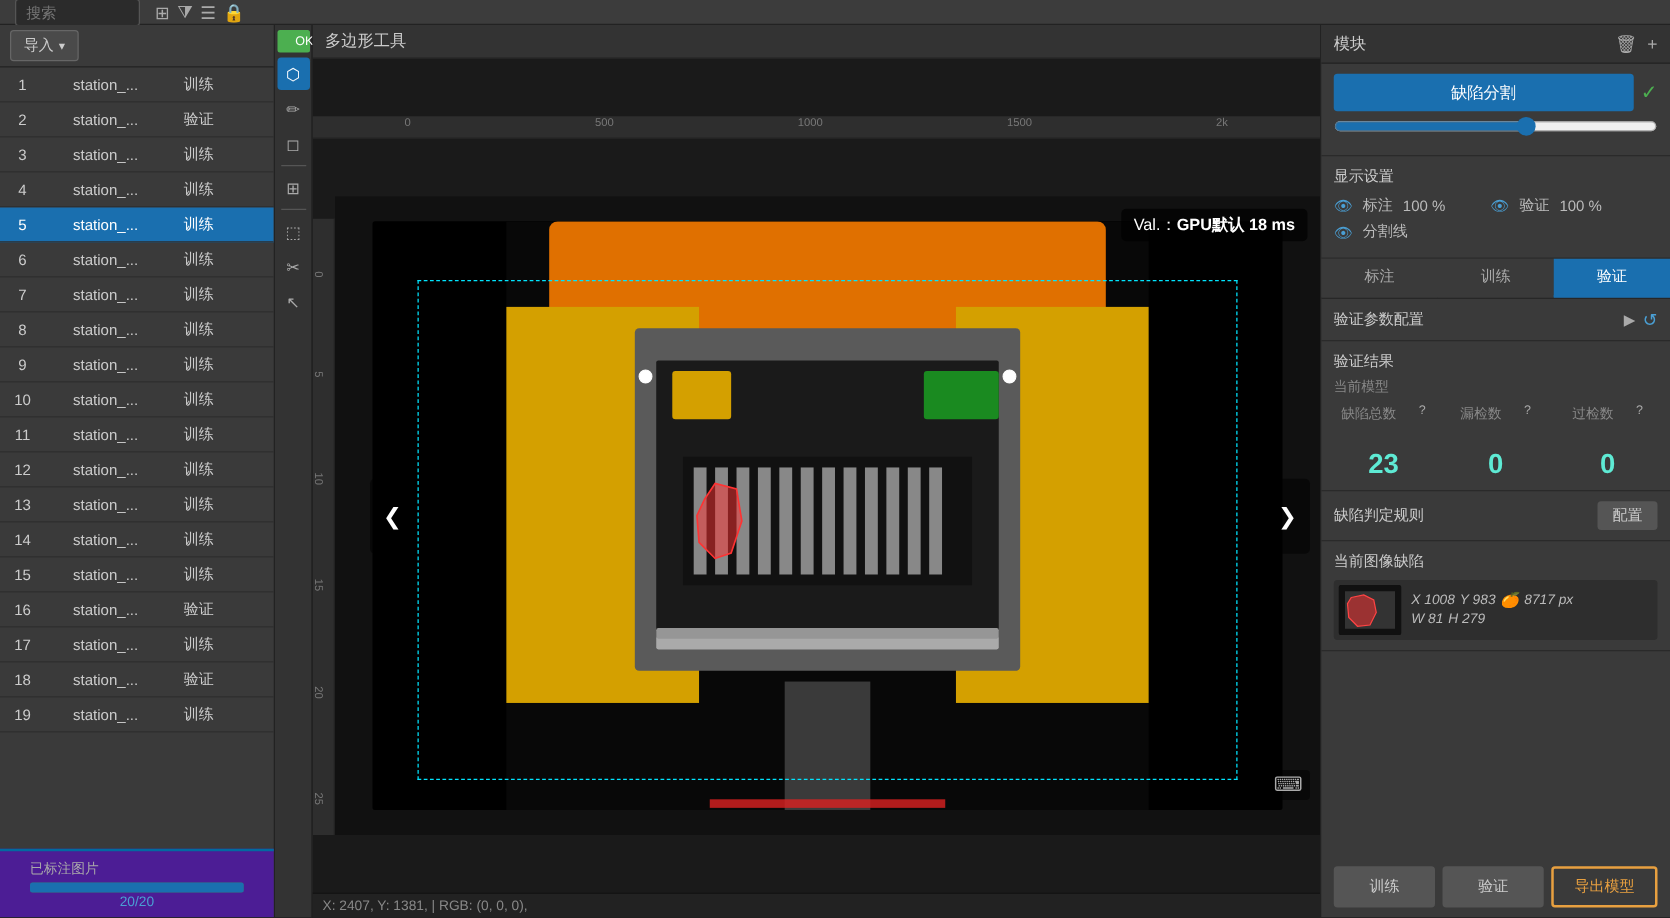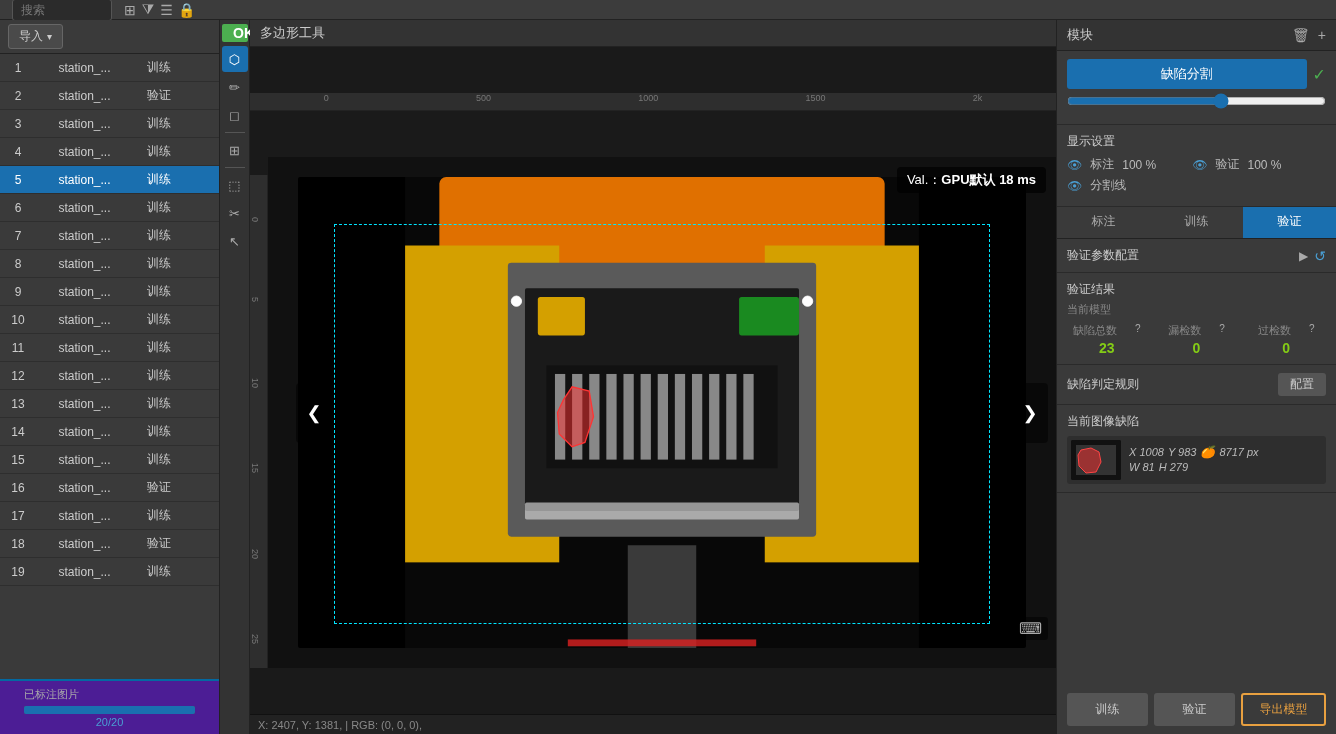--- a/index.html
+++ b/index.html
@@ -33,21 +33,21 @@
 
     .status-bar-left { padding: 6px 24px; border-top: 2px solid #0369a1; background: #4c1d95; font-size: 11px; color: #aaa; }
     .progress-bar-wrap { background: #555; border-radius: 2px; height: 8px; margin-top: 4px; }
     .progress-bar-fill { background: #1a6faf; height: 8px; border-radius: 2px; }
 
     
     .toolbar { width: 30px; background: #333; display: flex; flex-direction: column; align-items: center; padding: 4px 0; gap: 2px; border-right: 1px solid #222; }
     .tool-btn { width: 26px; height: 26px; display: flex; align-items: center; justify-content: center; color: #aaa; cursor: pointer; border-radius: 3px; font-size: 13px; }
     .tool-btn.active { background: #1a6faf; color: #fff; }
     .tool-sep { width: 20px; height: 1px; background: #555; margin: 2px 0; }
-    .ok-badge { background: #4caf50; color: #fff; font-size: 14px; font-weight: bold; width: 26px; height: 18px; display: flex; align-items: center; justify-content: center; border-radius: 2px; margin-bottom: 2px; padding-left: 18px; }
+    .ok-badge { background: #4caf50; color: #fff; font-size: 10px; font-weight: normal; width: 26px; height: 18px; display: flex; align-items: center; justify-content: center; border-radius: 2px; margin-bottom: 2px; padding-left: 18px; }
 
     
     .canvas-area { flex: 1; background: #1a1a1a; position: relative; display: flex; flex-direction: column; overflow: hidden; gap: 46px; }
     .canvas-title { background: #333; padding: 4px 10px; font-size: 13px; color: #ccc; border-bottom: 1px solid #222; }
     .ruler-h { height: 18px; background: #2e2e2e; border-bottom: 1px solid #222; display: flex; align-items: center; padding-left: 20px; position: relative; overflow: hidden; }
     .ruler-v { width: 18px; background: #2e2e2e; border-right: 1px solid #222; position: absolute; left: 0; top: 18px; bottom: 20px; display: flex; flex-direction: column; }
     .ruler-marks { font-size: 9px; color: #777; position: absolute; top: 0; left: 0; right: 0; display: flex; justify-content: space-around; }
 
     .val-badge { position: absolute; top: 10px; right: 10px; background: rgba(0,0,0,0.7); color: #fff; padding: 4px 10px; border-radius: 4px; font-size: 13px; }
     .val-badge strong { color: #fff; }
@@ -95,21 +95,21 @@
     .vc-right { display: flex; gap: 6px; align-items: center; }
     .vc-arrow { color: #aaa; font-size: 12px; cursor: pointer; }
     .vc-hist { color: #4a9fd4; font-size: 14px; cursor: pointer; }
 
     .verify-results { padding: 8px 10px; border-bottom: 1px solid #2a2a2a; }
     .vr-title { color: #ccc; font-size: 12px; margin-bottom: 4px; }
     .vr-model { color: #888; font-size: 11px; margin-bottom: 6px; }
     .vr-stats { display: flex; gap: 10px; }
     .vr-stat { flex: 1; text-align: center; }
     .vr-stat-label { color: #888; font-size: 11px; display: flex; align-items: flex-start; justify-content: center; gap: 18px; }
-    .vr-stat-val { color: #84cc16; font-size: 14px; font-weight: bold; margin-top: 2px; }
+    .vr-stat-val { color: #5eead4; font-size: 22px; font-weight: bold; margin-top: 20px; }
     .q-mark { color: #aaa; font-size: 10px; cursor: pointer; }
 
     .defect-rule { padding: 8px 10px; border-bottom: 1px solid #2a2a2a; display: flex; align-items: center; justify-content: space-between; }
     .dr-title { color: #ccc; font-size: 12px; }
     .config-btn { background: #555; color: #ccc; border: none; padding: 3px 12px; border-radius: 3px; cursor: pointer; font-size: 12px; }
 
     .current-defect { padding: 8px 10px; border-bottom: 1px solid #2a2a2a; }
     .cd-title { color: #ccc; font-size: 12px; margin-bottom: 6px; }
     .cd-item { display: flex; gap: 8px; align-items: center; background: #2e2e2e; border-radius: 3px; padding: 4px; }
     .cd-thumb { width: 50px; height: 40px; background: #111; border-radius: 2px; overflow: hidden; display: flex; align-items: center; justify-content: center; }

